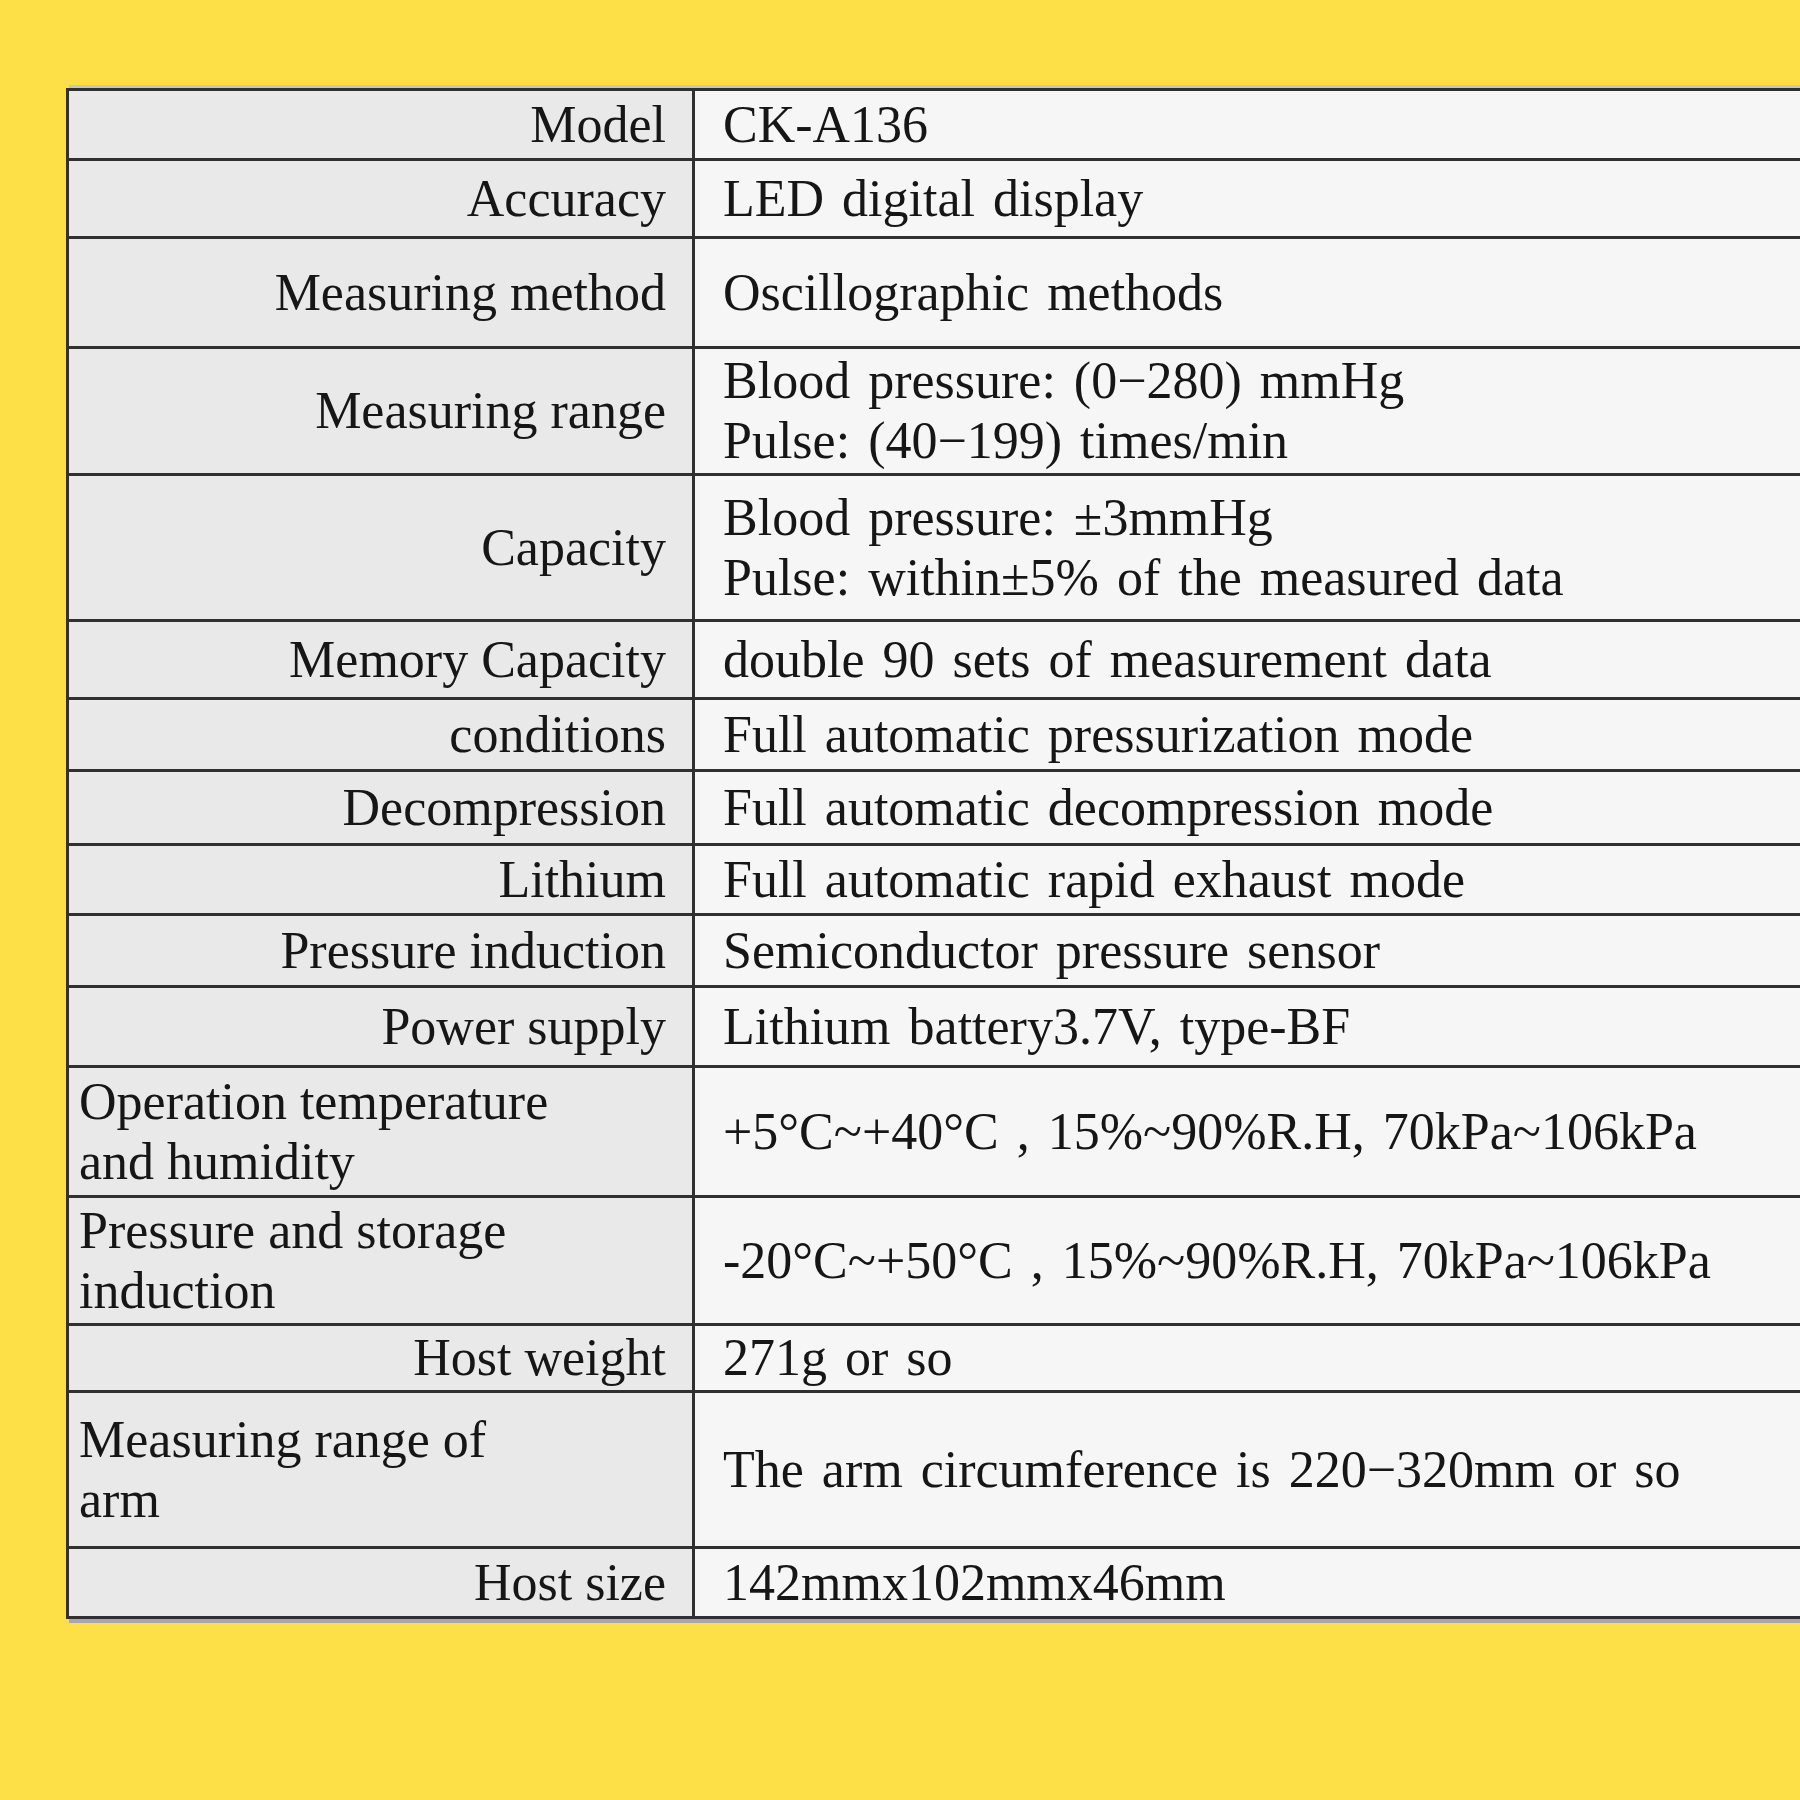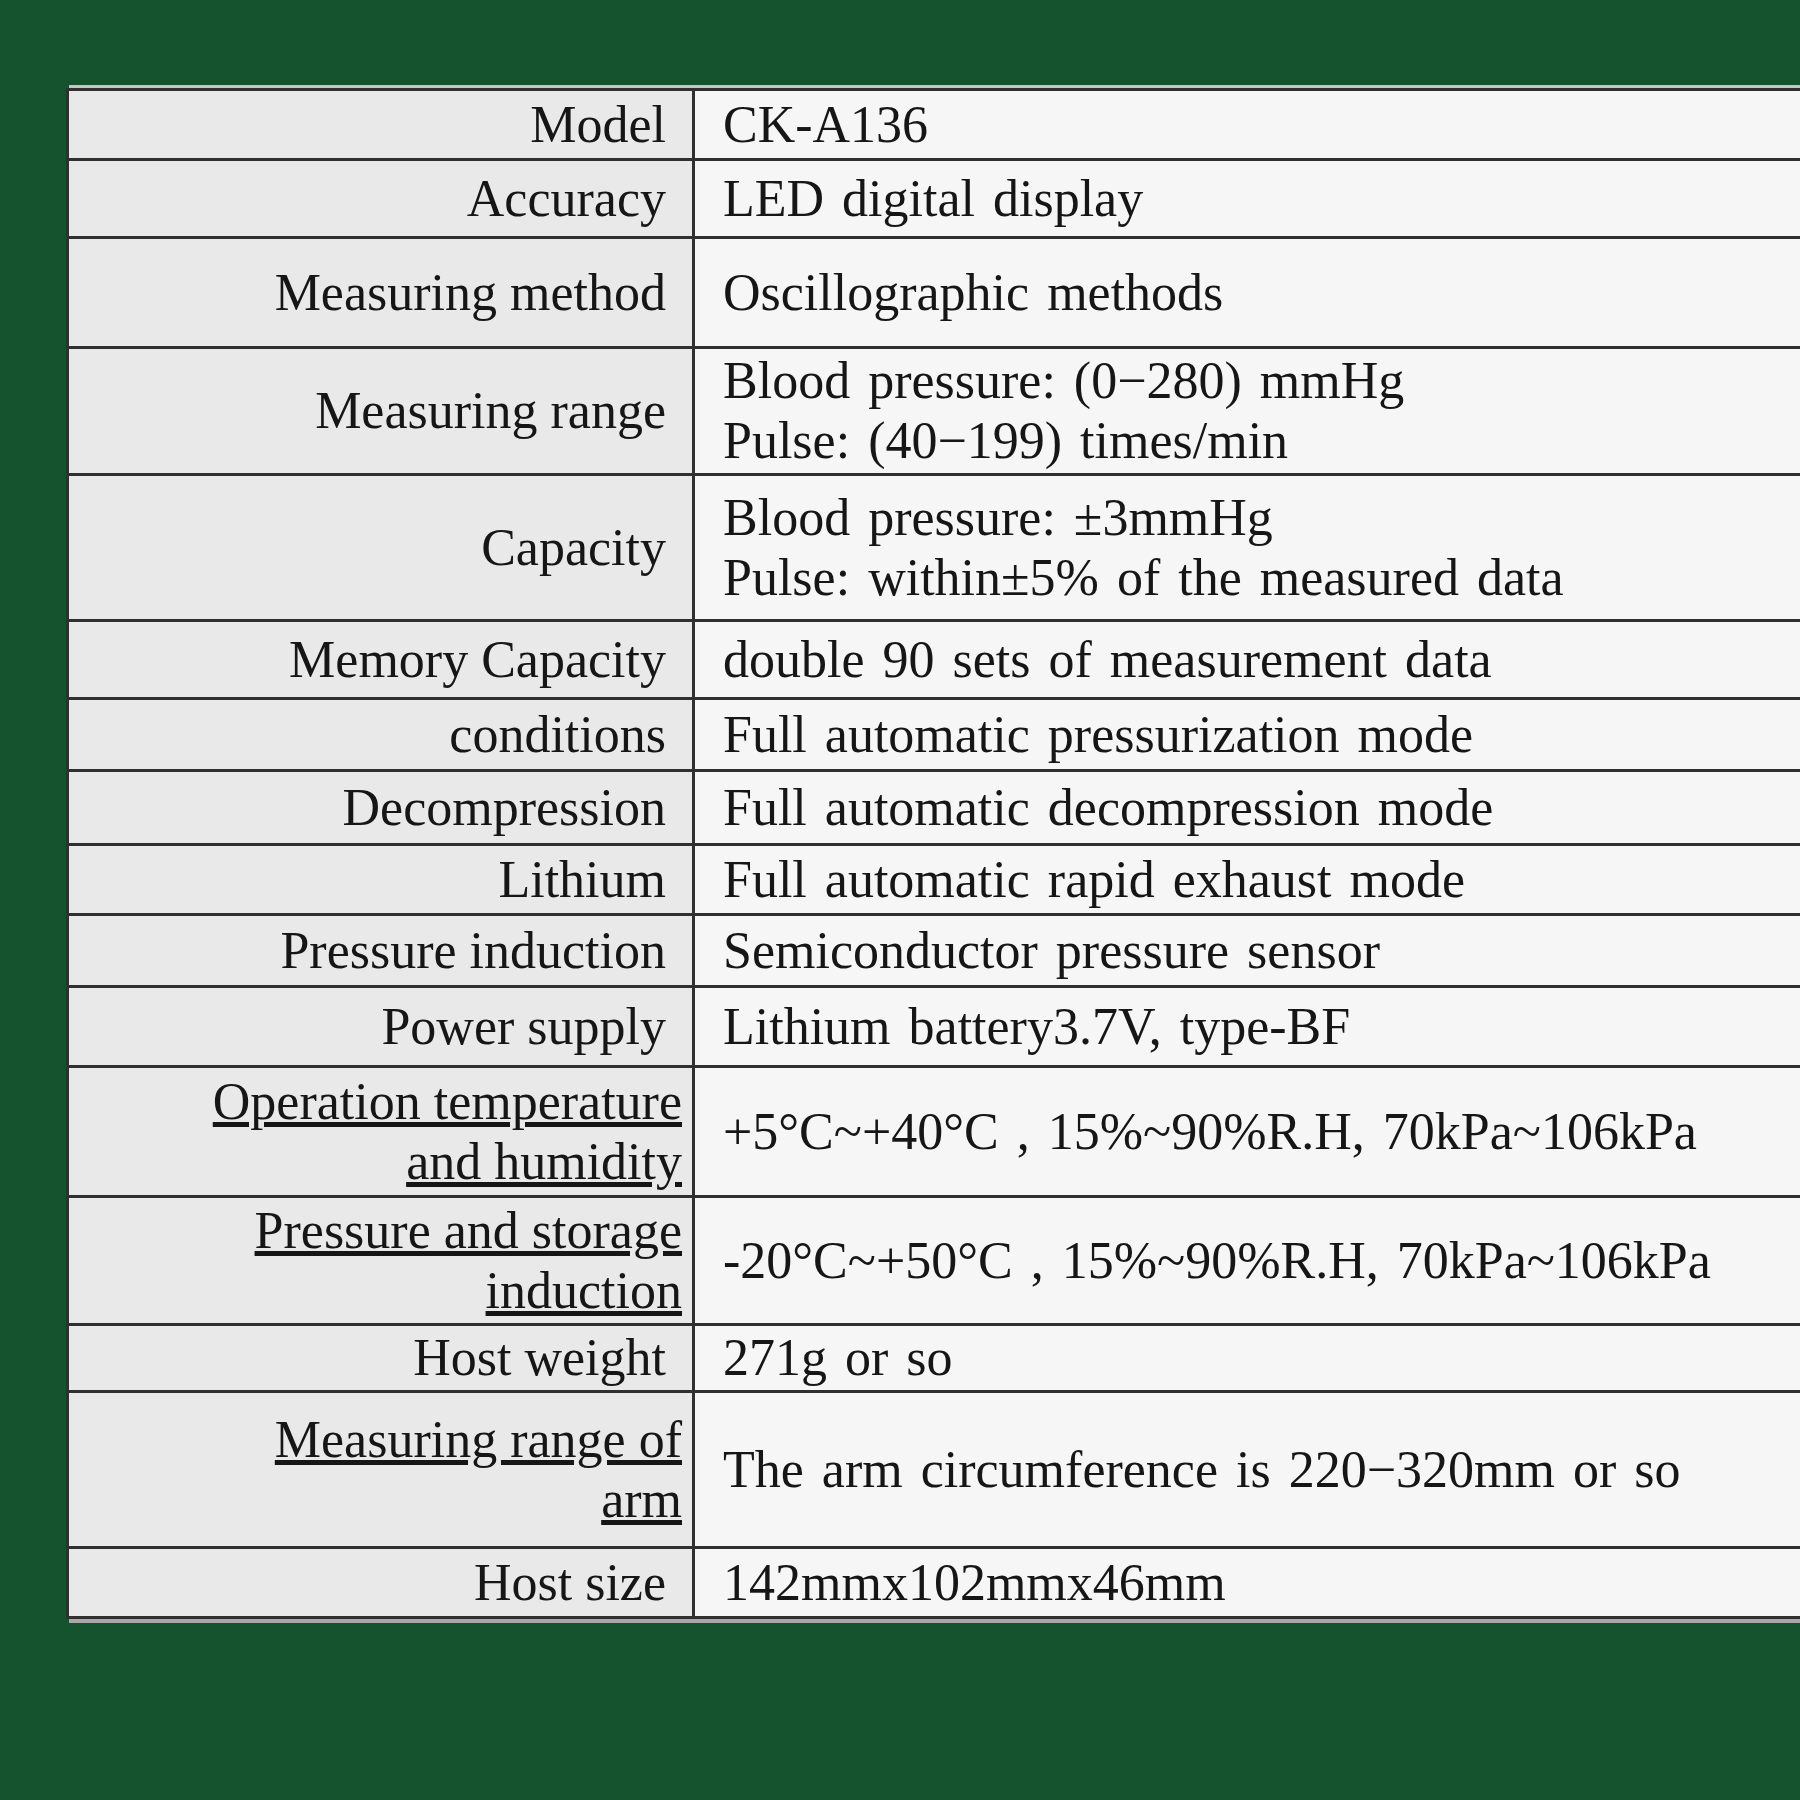--- a/index.html
+++ b/index.html
@@ -4,21 +4,21 @@
 <style>
   html, body {
     margin: 0;
     padding: 0;
     background: #ffffff;
   }
   .page {
     position: relative;
     width: 1800px;
     height: 1800px;
-    background: #14532d;
+    background: #fde047;
     font-family: "Liberation Serif", "DejaVu Serif", serif;
     color: #161616;
   }
   table.spec {
     position: absolute;
     left: 66px;
     top: 88px;
     width: 1677px;
     border-collapse: collapse;
     table-layout: fixed;
@@ -31,23 +31,22 @@
     vertical-align: middle;
     overflow: hidden;
   }
   td.label {
     width: 585px;
     background: #e9e9e9;
     text-align: right;
     padding: 2px 26px 2px 12px;
   }
   td.label.center {
-    text-align: right;
+    text-align: left;
     padding: 2px 10px;
-    text-decoration: underline;
   }
   td.value {
     width: 1092px;
     background: #f6f6f6;
     text-align: left;
     padding: 2px 8px 2px 28px;
   }
   .line {
     line-height: 60px;
     white-space: nowrap;

